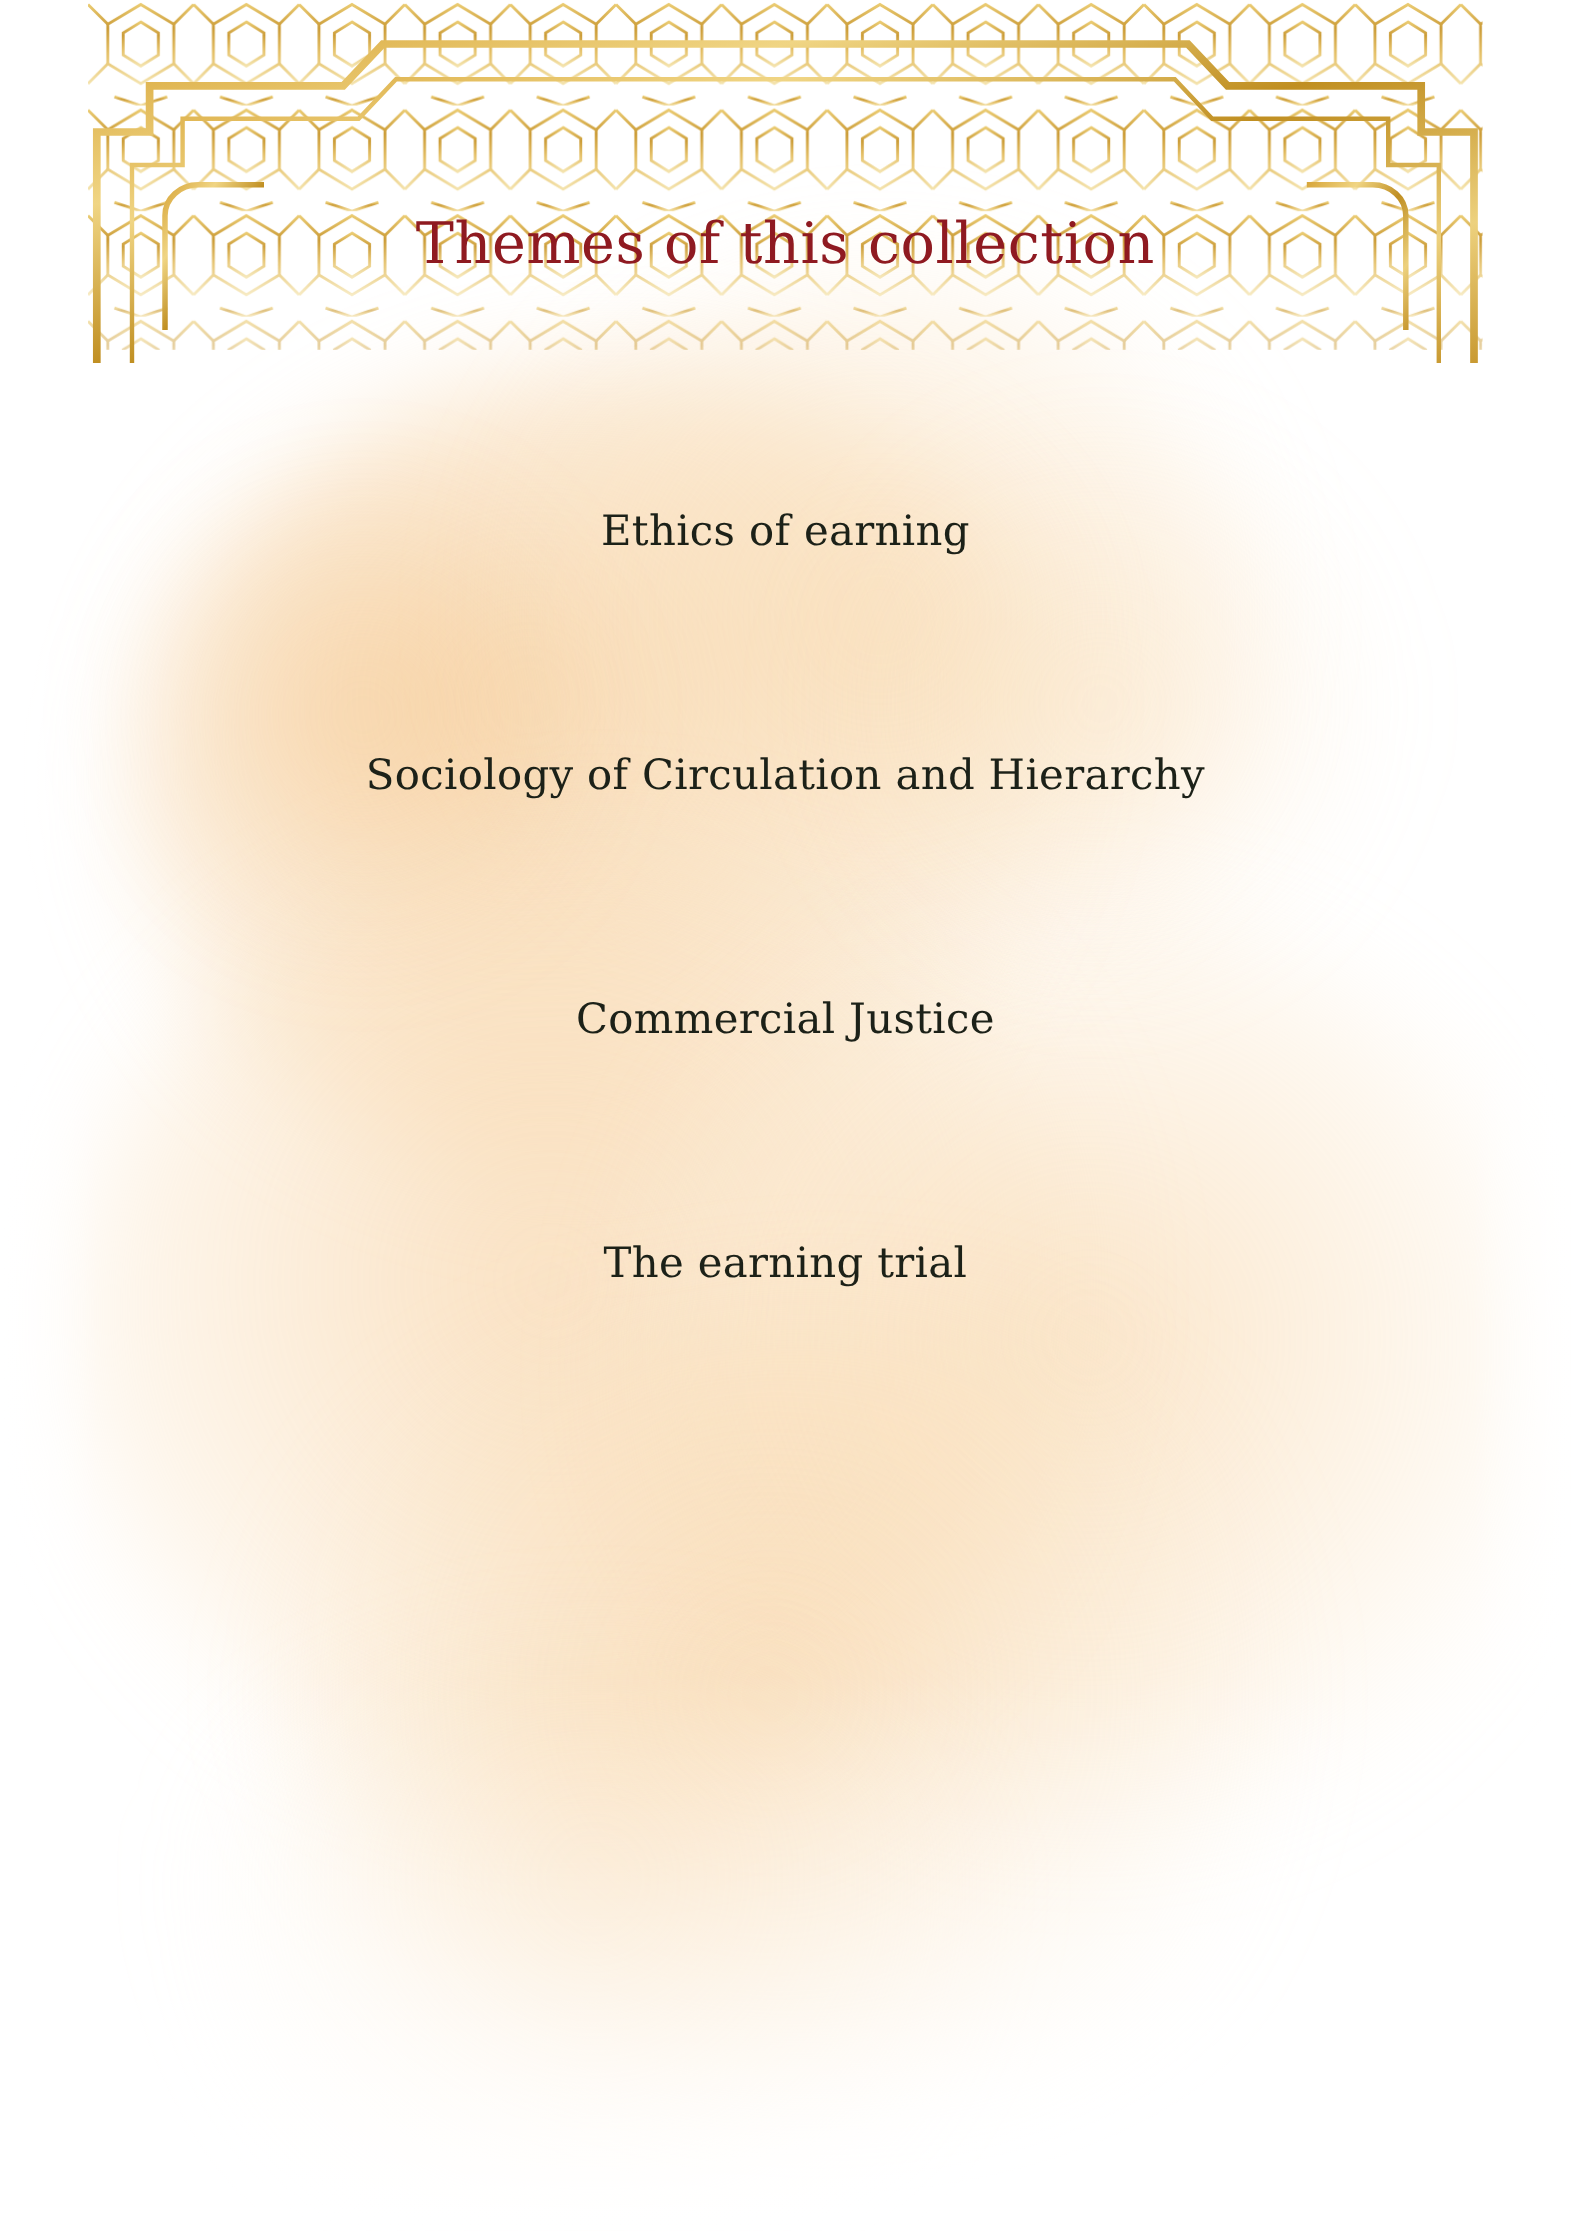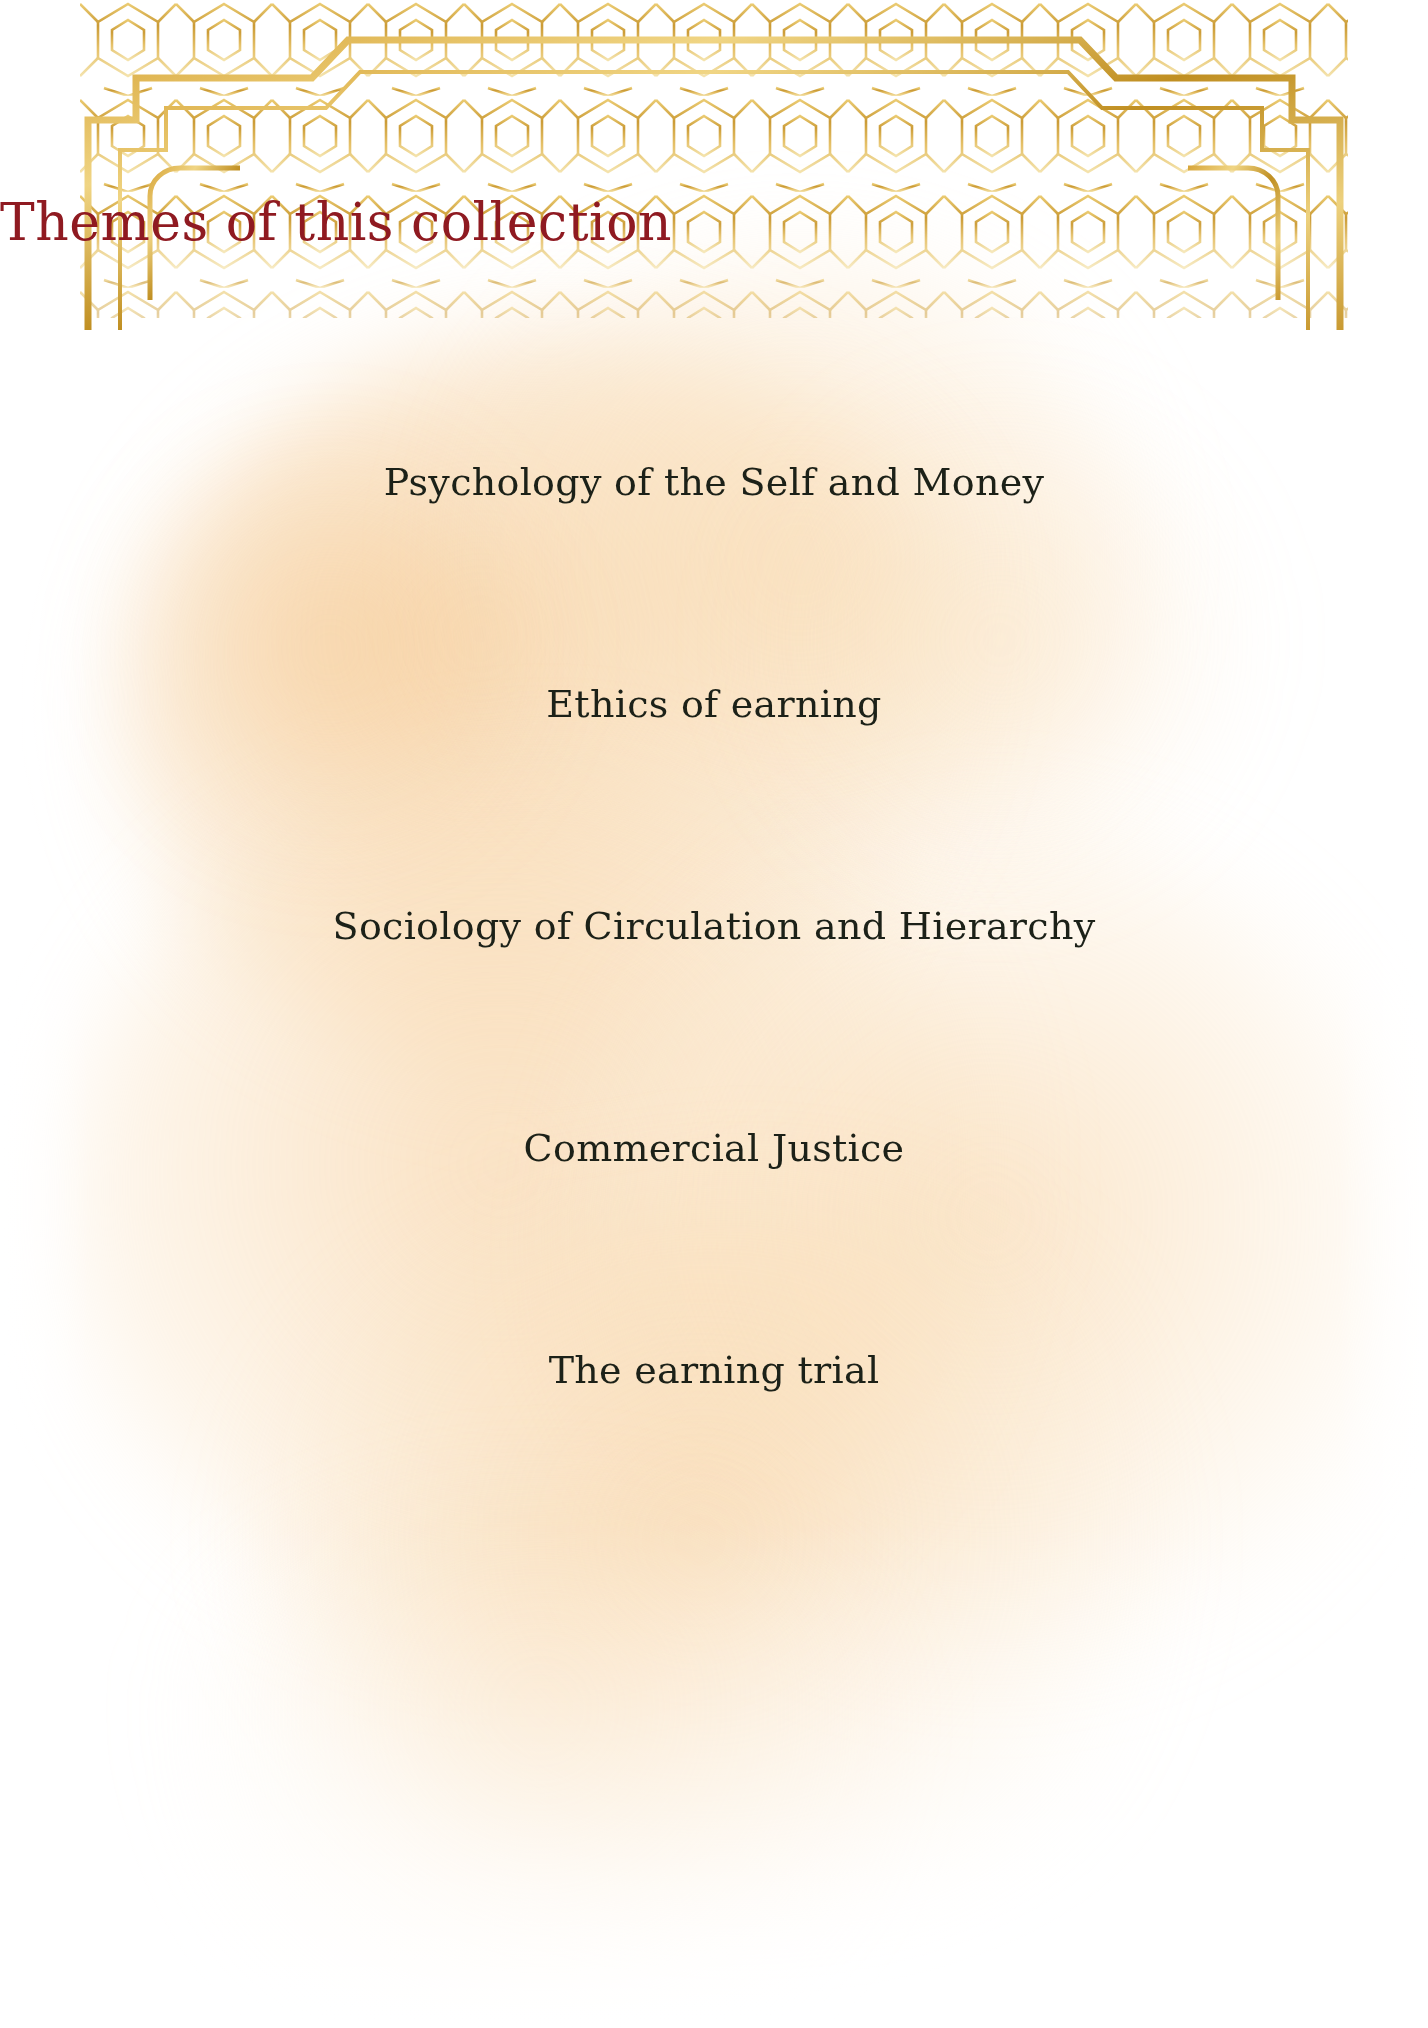--- a/index.html
+++ b/index.html
@@ -73,21 +73,21 @@
     height: 400px;
   }
   .ornament svg { display: block; width: 100%; height: 100%; }
 
   
   .title {
     position: absolute;
     left: 0;
     right: 0;
     top: 192px;
-    text-align: left;
+    text-align: center;
     font-family: "DejaVu Serif", serif;
     font-size: 52px;
     letter-spacing: 0.5px;
     color: #8f1a21;
     font-weight: 400;
   }
 
   
   .themes {
     position: absolute;
@@ -176,20 +176,19 @@
         <path d="M1198 300 L1198 196 C1198 180 1184 168 1168 168 L1108 168"></path>
       </g>
 
       <path d="M300 60 L968 60 L1000 96 L1000 150 L268 150 L268 96 Z" fill="#ffffff" opacity="0.0"></path>
     </svg>
   </div>
 
   <div class="title">Themes of this collection</div>
 
   <div class="themes">
-    <div class="theme-item">Psychology of the Self and Money</div>
     <div class="theme-item">Ethics of earning</div>
     <div class="theme-item">Sociology of Circulation and Hierarchy</div>
     <div class="theme-item">Commercial Justice</div>
     <div class="theme-item">The earning trial</div>
   </div>
 
 </div>
 
 </body></html>

